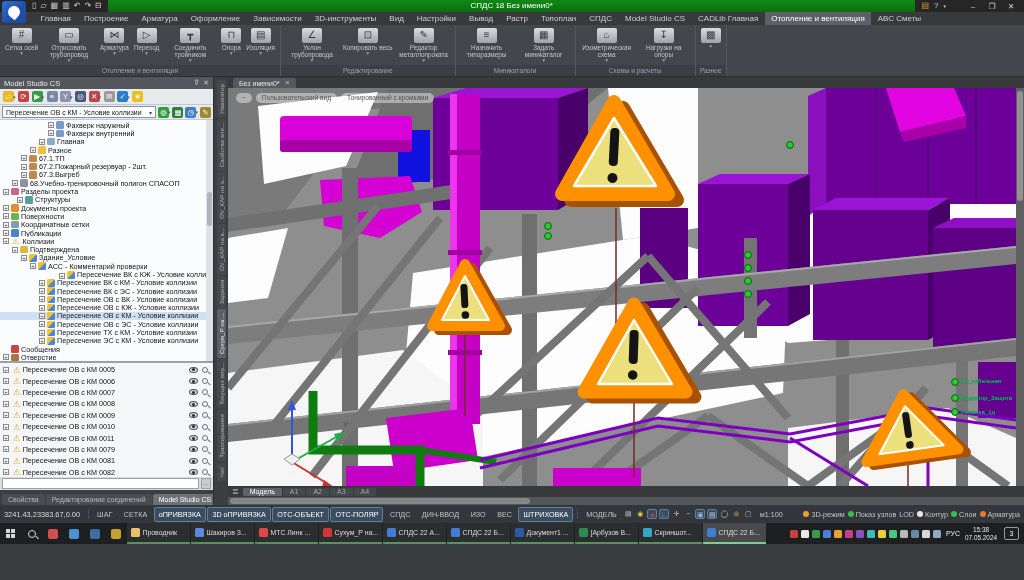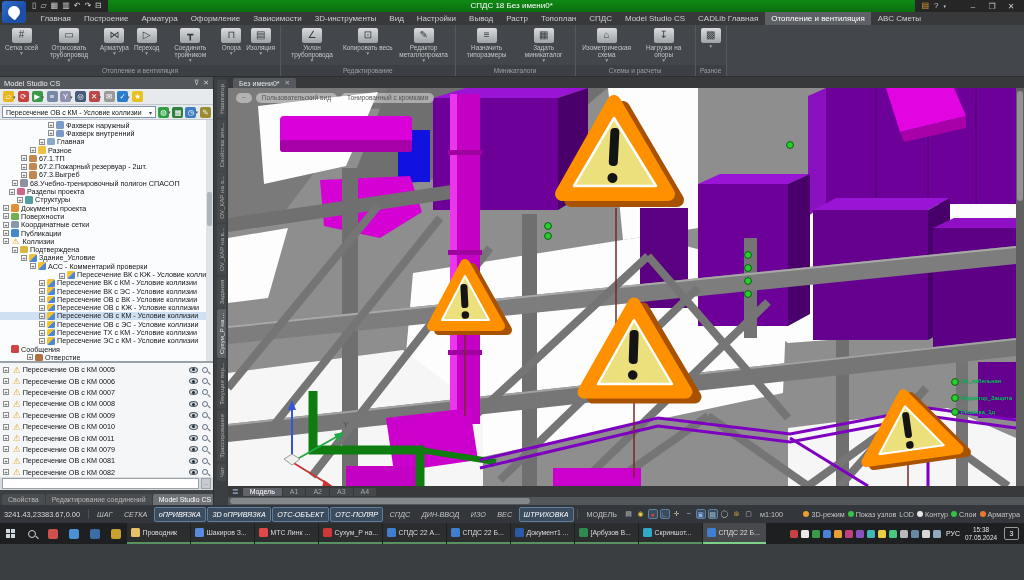--- a/index.html
+++ b/index.html
@@ -387,21 +387,21 @@
             <div class="trow" style="padding-left: 21px;">
               <span class="exp">+</span>
               <span class="ticon " style="background: rgb(192, 136, 80);"></span>
               <span>67.3.Выгреб</span>
             </div>
             <div class="trow" style="padding-left: 12px;">
               <span class="exp">+</span>
               <span class="ticon " style="background: rgb(144, 144, 160);"></span>
               <span>68.Учебно-тренировочный полигон СПАСОП</span>
             </div>
-            <div class="trow" style="padding-left: 9px;">
+            <div class="trow" style="padding-left: 3px;">
               <span class="exp">+</span>
               <span class="ticon " style="background: rgb(204, 102, 136);"></span>
               <span>Разделы проекта</span>
             </div>
             <div class="trow" style="padding-left: 17px;">
               <span class="exp">+</span>
               <span class="ticon " style="background: rgb(80, 160, 160);"></span>
               <span>Структуры</span>
             </div>
             <div class="trow" style="padding-left: 3px;">
@@ -487,21 +487,21 @@
             <div class="trow" style="padding-left: 39px;">
               <span class="exp">+</span>
               <span class="ticon condition"></span>
               <span>Пересечение ЭС с КМ - Условие коллизии</span>
             </div>
             <div class="trow" style="padding-left: 3px;">
               <span style="width: 8px;"></span>
               <span class="ticon " style="background: rgb(204, 68, 68);"></span>
               <span>Сообщения</span>
             </div>
-            <div class="trow" style="padding-left: 3px; margin-left: 24px;">
+            <div class="trow" style="padding-left: 3px;">
               <span class="exp">+</span>
               <span class="ticon " style="background: rgb(176, 112, 64);"></span>
               <span>Отверстие</span>
             </div>
           </div>
         <div id="tree-scroll">
             <div class="thumb"></div>
           </div>
       </div>
       <div id="plist">
@@ -798,21 +798,21 @@
       <div id="vp-hscroll">
           <div class="thumb"></div>
         </div>
     </div>
   </div>
 
 
   <div id="statusbar">
     <span id="st-coords">3241.43,23383.67,0.00</span>
     <span class="st-sep"></span>
-    <span id="st-toggles" style="display:flex;gap:1.5px;font-style:italic;">
+    <span id="st-toggles" style="display:flex;gap:1.5px;">
         <span class="st-toggle">ШАГ</span>
         <span class="st-toggle">СЕТКА</span>
         <span class="st-toggle active">оПРИВЯЗКА</span>
         <span class="st-toggle active">3D оПРИВЯЗКА</span>
         <span class="st-toggle active">ОТС-ОБЪЕКТ</span>
         <span class="st-toggle active">ОТС-ПОЛЯР</span>
         <span class="st-toggle">СПДС</span>
         <span class="st-toggle">ДИН-ВВОД</span>
         <span class="st-toggle">ИЗО</span>
         <span class="st-toggle">ВЕС</span>

